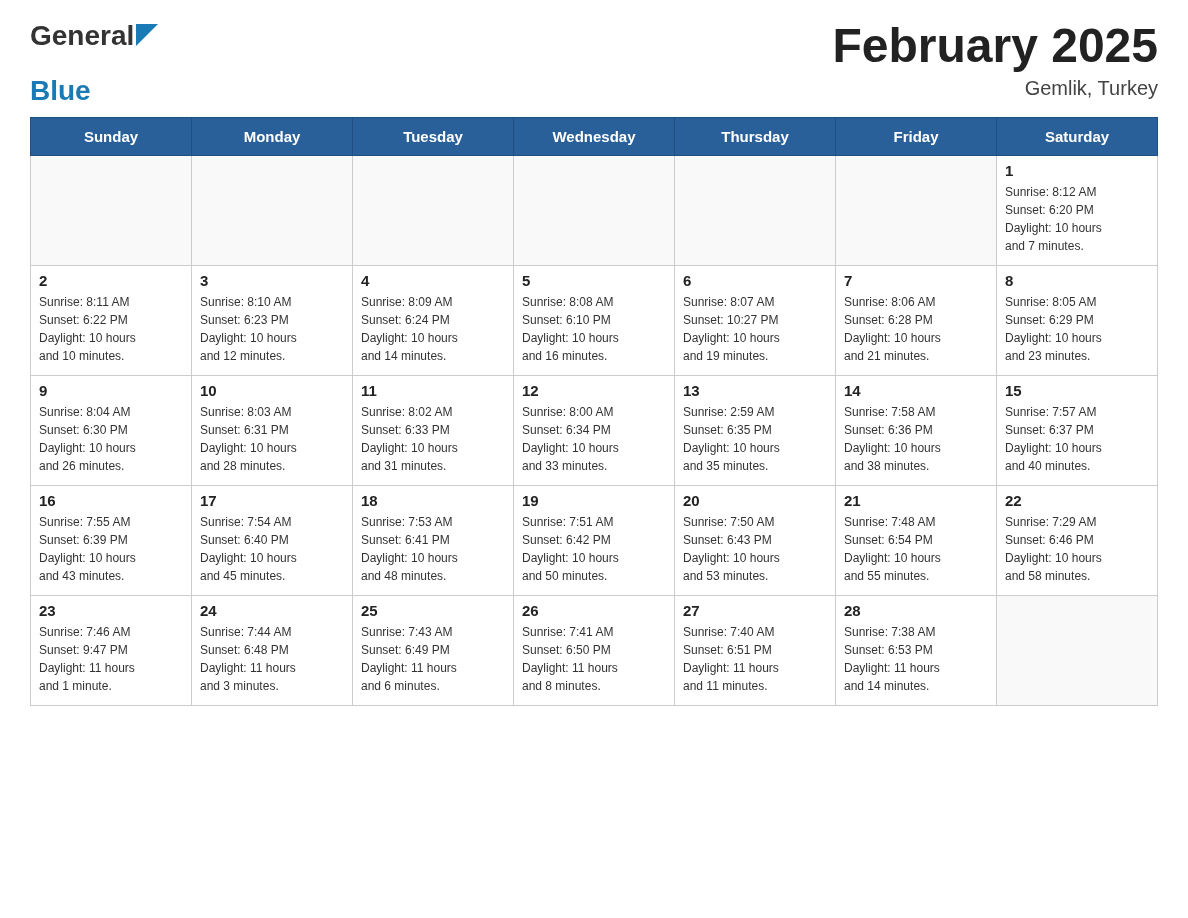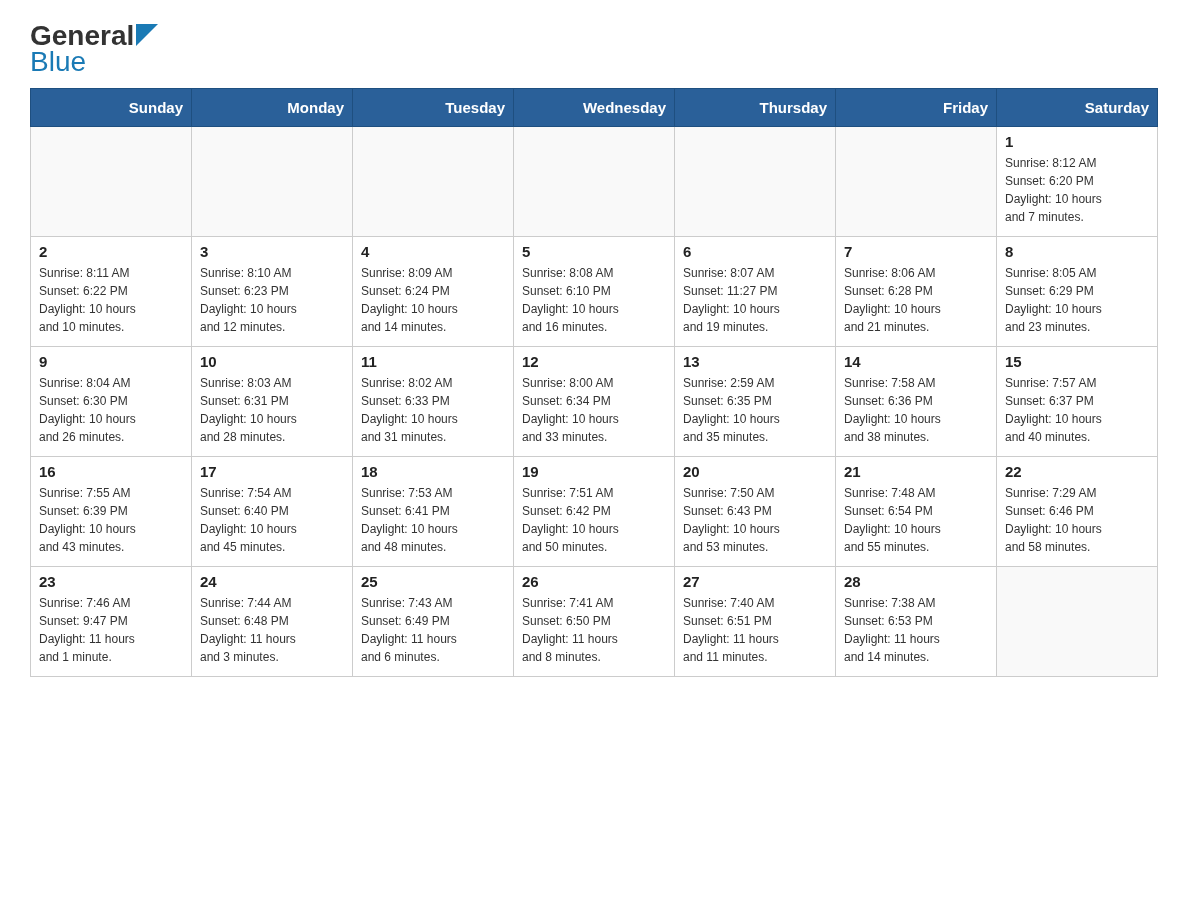--- a/index.html
+++ b/index.html
@@ -16,22 +16,23 @@
       align-items: flex-start;
       margin-bottom: 10px;
     }
     .logo-text-general {
       font-size: 28px;
       font-weight: bold;
       color: #333;
     }
     .logo-text-blue {
       font-size: 28px;
-      font-weight: normal;
+      font-weight: bold;
       color: #1a7ab5;
+      margin-top: 29px;
     }
     .logo-wrapper {
       display: flex;
       flex-direction: column;
     }
     .logo-line1 {
       display: flex;
       align-items: center;
     }
     .logo-line2 {
@@ -57,21 +58,21 @@
       width: 100%;
       border-collapse: collapse;
       margin-top: 10px;
     }
     .calendar-table th {
       background-color: #2a6099;
       color: #fff;
       font-size: 15px;
       font-weight: bold;
       padding: 10px 8px;
-      text-align: right;
+      text-align: center;
       border: 1px solid #1e4f80;
     }
     .calendar-table td {
       vertical-align: top;
       border: 1px solid #ccc;
       padding: 6px 8px;
       width: calc(100% / 7);
       min-height: 100px;
       font-size: 12.5px;
       color: #333;
@@ -103,20 +104,24 @@
     <div class="logo-line1">
       <span class="logo-text-general">General</span>
       <svg width="22" height="22" viewBox="0 0 22 22" style="margin-left:2px;margin-top:-2px">
         <polygon points="0,0 22,0 0,22" fill="#1a7ab5"></polygon>
       </svg>
     </div>
     <div class="logo-line2">
       <span class="logo-text-blue">Blue</span>
     </div>
   </div>
+  <div class="title-block">
+    <div class="calendar-title">February 2025</div>
+    <div class="calendar-subtitle">Gemlik, Turkey</div>
+  </div>
 </div>
 
 <table class="calendar-table">
   <thead>
     <tr>
     <th>Sunday</th>
         <th>Monday</th>
         <th>Tuesday</th>
         <th>Wednesday</th>
         <th>Thursday</th>
@@ -165,21 +170,21 @@
         <td>
           <span class="day-number">5</span>
           <div class="day-info">Sunrise: 8:08 AM</div>
           <div class="day-info">Sunset: 6:10 PM</div>
           <div class="day-info">Daylight: 10 hours</div>
           <div class="day-info">and 16 minutes.</div>
         </td>
         <td>
           <span class="day-number">6</span>
           <div class="day-info">Sunrise: 8:07 AM</div>
-          <div class="day-info">Sunset: 11:27 PM</div>
+          <div class="day-info">Sunset: 10:27 PM</div>
           <div class="day-info">Daylight: 10 hours</div>
           <div class="day-info">and 19 minutes.</div>
         </td>
         <td>
           <span class="day-number">7</span>
           <div class="day-info">Sunrise: 8:06 AM</div>
           <div class="day-info">Sunset: 6:28 PM</div>
           <div class="day-info">Daylight: 10 hours</div>
           <div class="day-info">and 21 minutes.</div>
         </td>

